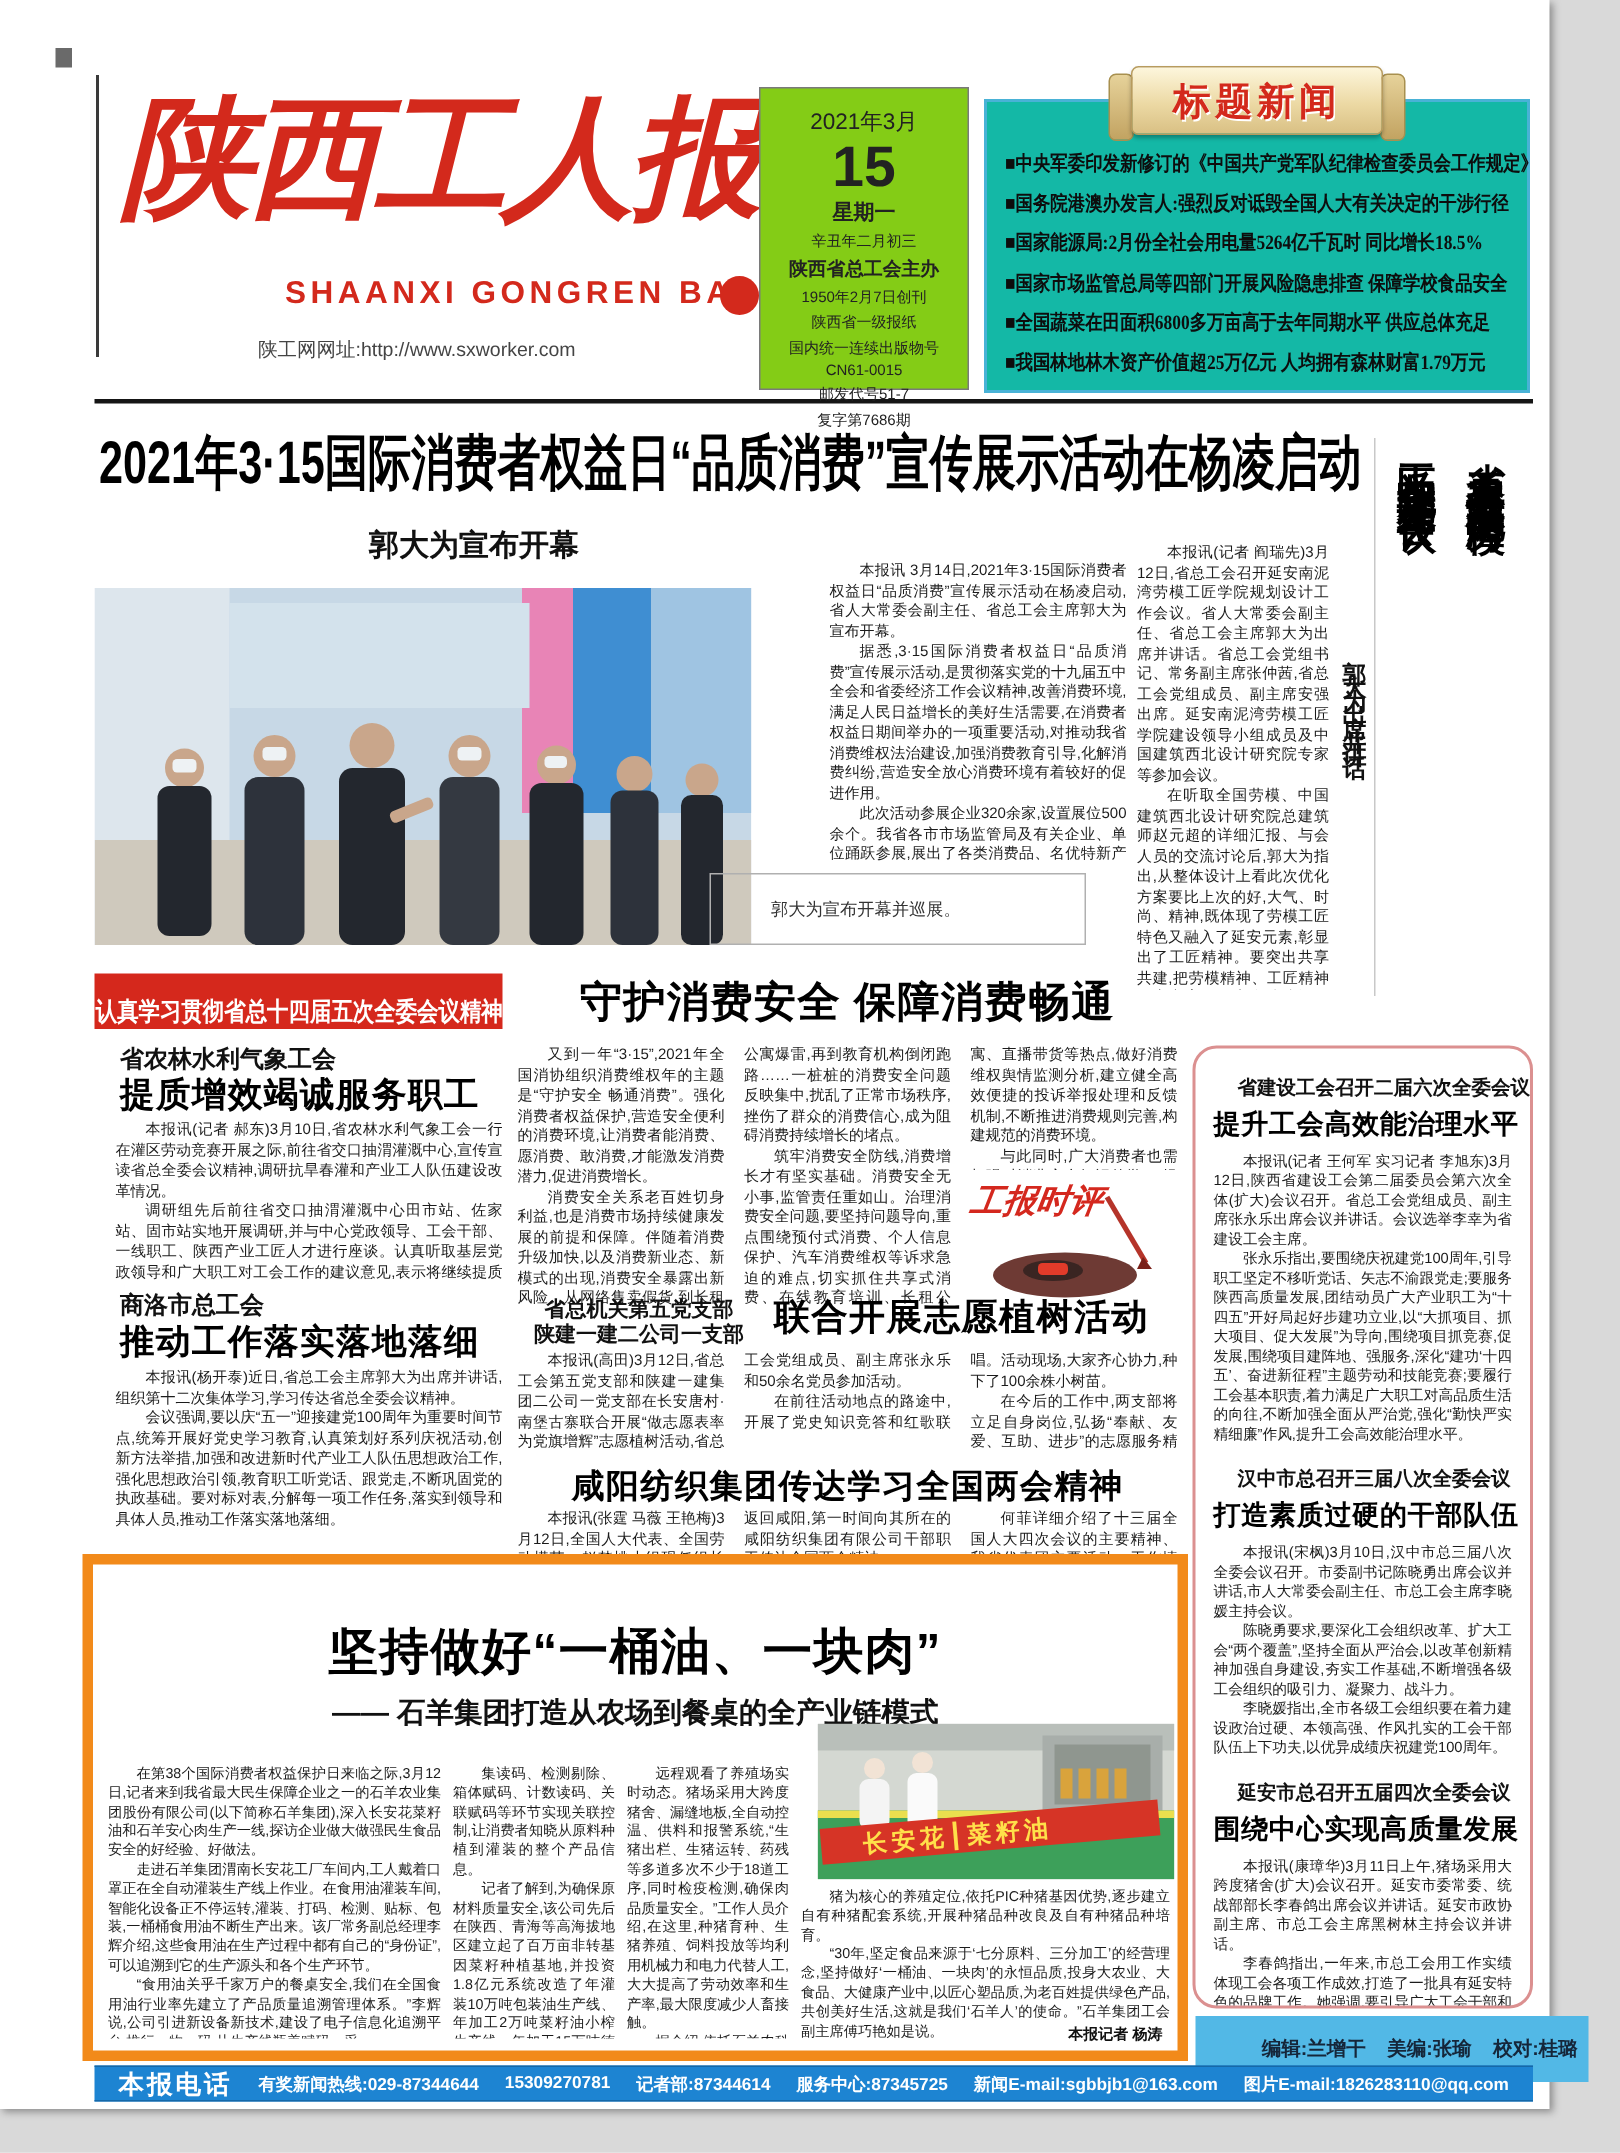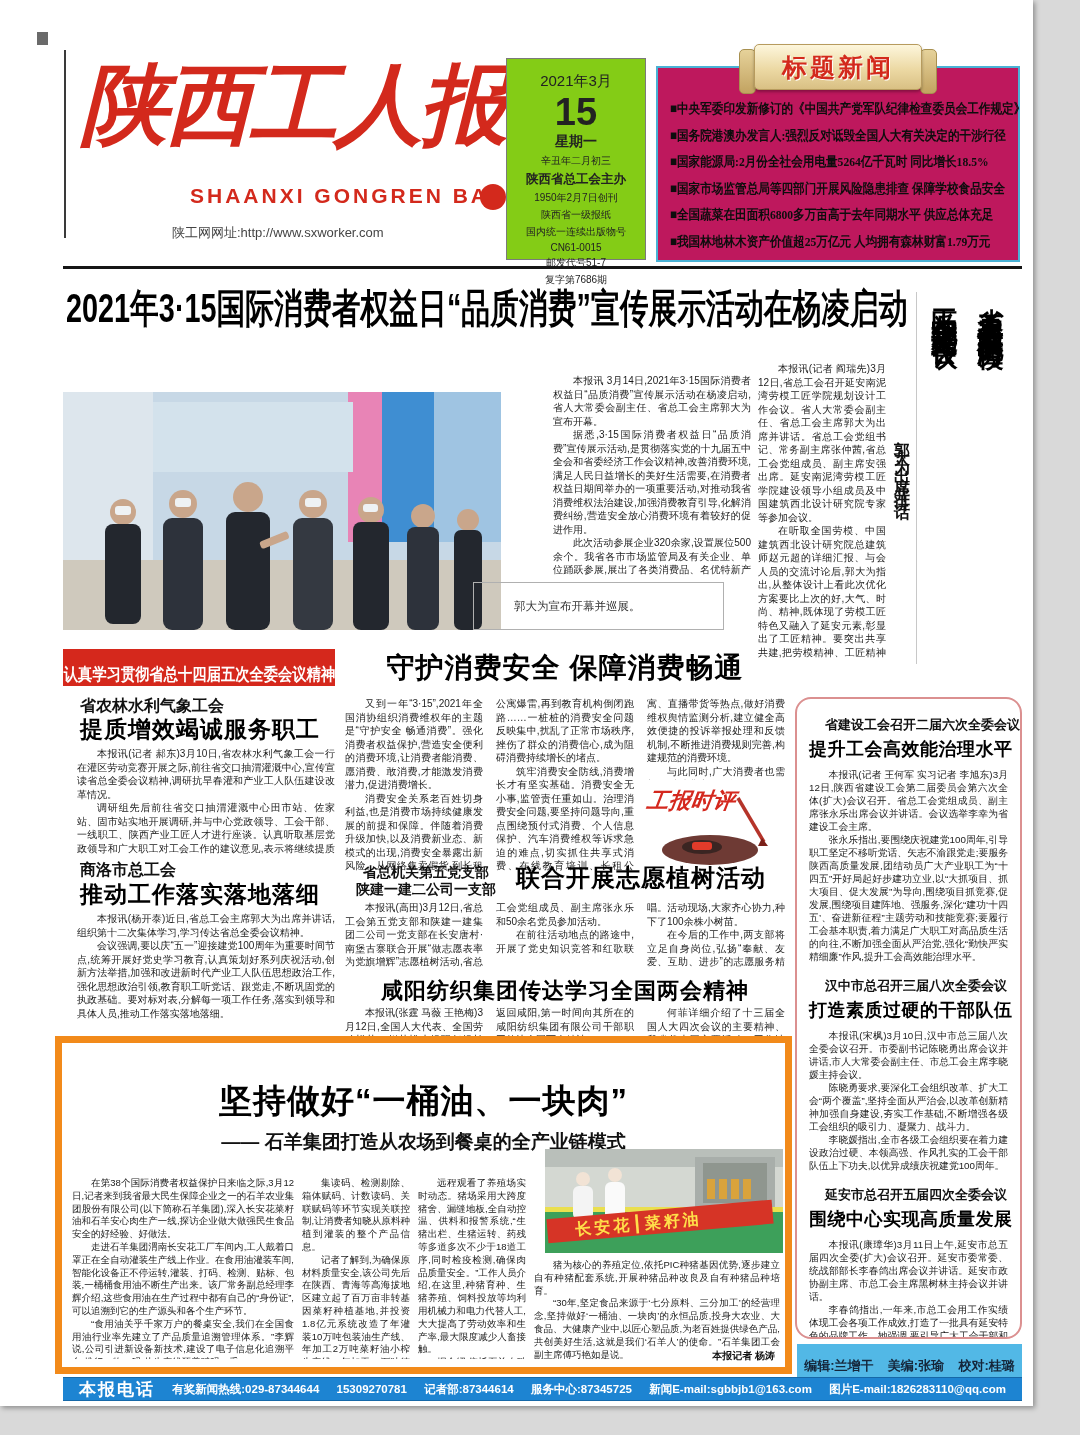--- a/index.html
+++ b/index.html
@@ -10,21 +10,21 @@
   .body-s{font-size:10px;line-height:13.5px;text-align:justify;color:#1b1b1b;overflow:hidden;}
   .paras p{margin:0;text-indent:2em;}
   .seriff{font-family:"Liberation Serif","DejaVu Serif",serif;}
   .kicker{font-weight:700;color:#111;}
   .atitle{font-weight:800;color:#000;letter-spacing:1px;}
   .nowrap{white-space:nowrap;}
   
   .datebox{border:1px solid #7a7a7a;background:#84cc16;text-align:center;color:#222;z-index:2;}
   .datebox div{margin:3px 0;}
   
-  .hlbox{border:2px solid #49b2d6;background:#be185d;}
+  .hlbox{border:2px solid #49b2d6;background:#14b8a6;}
   .hl-item{font-family:"Liberation Serif","DejaVu Serif",serif;font-weight:700;font-size:13.5px;
     line-height:26.5px;color:#0d0d0d;white-space:nowrap;transform:scaleX(.86);transform-origin:left center;}
   .scroll-mid{position:absolute;left:15px;right:15px;top:0;bottom:0;
     background:linear-gradient(180deg,#fdf6dc,#ecd9a4 55%,#d9c084);border:1px solid #b79b5e;border-radius:5px;
     box-shadow:0 2px 3px rgba(0,0,0,.3);display:flex;align-items:center;justify-content:center;}
   .scroll-end{position:absolute;width:15px;top:5px;bottom:-4px;background:linear-gradient(180deg,#e6d29a,#c2a361);
     border:1px solid #a8904f;border-radius:5px;}
   .rb-kicker{font-size:13px;font-weight:700;margin:7px 16px 3px;color:#111;white-space:nowrap;}
   .rb-title{font-size:18px;font-weight:900;margin:0 0 7px;color:#000;white-space:nowrap;letter-spacing:.5px;}
   .rb-body{font-size:9.8px;line-height:13px;text-align:justify;color:#1b1b1b;}
@@ -73,20 +73,21 @@
       <div class="hl-item">■国家能源局:2月份全社会用电量5264亿千瓦时 同比增长18.5%</div>
       <div class="hl-item">■国家市场监管总局等四部门开展风险隐患排查 保障学校食品安全</div>
       <div class="hl-item">■全国蔬菜在田面积6800多万亩高于去年同期水平 供应总体充足</div>
       <div class="hl-item">■我国林地林木资产价值超25万亿元 人均拥有森林财富1.79万元</div>
     </div>
   </div>
 
   <div class="abs" style="left:63px;top:266px;width:959px;height:3px;background:#151515;"></div>
 
   <div class="abs nowrap" style="left:66px;top:281px;font-size:40px;font-weight:900;color:#000;transform:scaleX(.72);transform-origin:left top;">2021年3·15国际消费者权益日“品质消费”宣传展示活动在杨凌启动</div>
+  <div class="abs" style="left:66px;top:350px;width:500px;text-align:center;font-size:20px;font-weight:700;color:#111;">郭大为宣布开幕</div>
 
   <div class="abs" style="left:63px;top:392px;width:438px;height:238px;overflow:hidden;">
     <svg width="438" height="238" xmlns="http://www.w3.org/2000/svg">
       <rect width="438" height="238" fill="#c7d8e6"></rect>
       <rect x="0" y="0" width="90" height="238" fill="#dde6ed"></rect>
       <rect x="285" y="0" width="34" height="150" fill="#e884b6"></rect>
       <rect x="319" y="0" width="52" height="150" fill="#3f8ed2"></rect>
       <rect x="371" y="0" width="67" height="150" fill="#9fc4e2"></rect>
       <rect x="90" y="10" width="200" height="70" fill="#d3e2ec"></rect>
       <rect x="0" y="168" width="438" height="70" fill="#cfc9bd"></rect>
@@ -196,26 +197,26 @@
     <div class="rb-kicker" style="margin-top:14px;">汉中市总召开三届八次全委会议</div>
     <div class="rb-title">打造素质过硬的干部队伍</div>
     <div class="rb-body paras">
         <p>本报讯(宋枫)3月10日,汉中市总三届八次全委会议召开。市委副书记陈晓勇出席会议并讲话,市人大常委会副主任、市总工会主席李晓媛主持会议。</p>
         <p>陈晓勇要求,要深化工会组织改革、扩大工会“两个覆盖”,坚持全面从严治会,以改革创新精神加强自身建设,夯实工作基础,不断增强各级工会组织的吸引力、凝聚力、战斗力。</p>
         <p>李晓媛指出,全市各级工会组织要在着力建设政治过硬、本领高强、作风扎实的工会干部队伍上下功夫,以优异成绩庆祝建党100周年。</p>
       </div>
     <div class="rb-kicker" style="margin-top:14px;">延安市总召开五届四次全委会议</div>
     <div class="rb-title">围绕中心实现高质量发展</div>
     <div class="rb-body paras">
-        <p>本报讯(康璋华)3月11日上午,延安市总五届四次全委(扩大)会议召开。延安市委常委、统战部部长李春鸽出席会议并讲话。延安市政协副主席、市总工会主席黑树林主持会议并讲话。</p>
+        <p>本报讯(康璋华)3月11日上午,猪场采用大跨度猪舍(扩大)会议召开。延安市委常委、统战部部长李春鸽出席会议并讲话。延安市政协副主席、市总工会主席黑树林主持会议并讲话。</p>
         <p>李春鸽指出,一年来,市总工会用工作实绩体现工会各项工作成效,打造了一批具有延安特色的品牌工作。她强调,要引导广大工会干部和职工群众,自觉将人生价值和梦想融入到奋力谱写追赶超越新篇章的伟大实践中。</p>
       </div>
   </div>
 
-  <div class="abs" style="left:797px;top:1344px;width:225px;height:44px;background:#52b8e6;display:flex;align-items:center;justify-content:space-around;font-size:13px;font-weight:700;color:#15263a;">
+  <div class="abs" style="left:797px;top:1344px;width:225px;height:44px;background:#52b8e6;display:flex;align-items:center;justify-content:space-around;font-size:13px;font-weight:700;color:#15263a;padding-left:37px;">
     <span>编辑:兰增干</span>
     <span>美编:张瑜</span>
     <span>校对:桂璐</span>
   </div>
 
   <div class="abs" style="left:55px;top:1036px;width:737px;height:338px;border:7px solid #f28a1a;box-sizing:border-box;background:#fff;">
     <div class="abs" style="left:0;top:86px;width:100%;text-align:center;font-size:19px;font-weight:700;color:#111;">—— 石羊集团打造从农场到餐桌的全产业链模式</div>
     <div class="abs atitle" style="left:0;top:36px;width:100%;text-align:center;font-size:33px;letter-spacing:1px;">坚持做好“一桶油、一块肉”</div>
 
     <div class="abs" style="left:483px;top:106px;width:238px;height:104px;overflow:hidden;">

